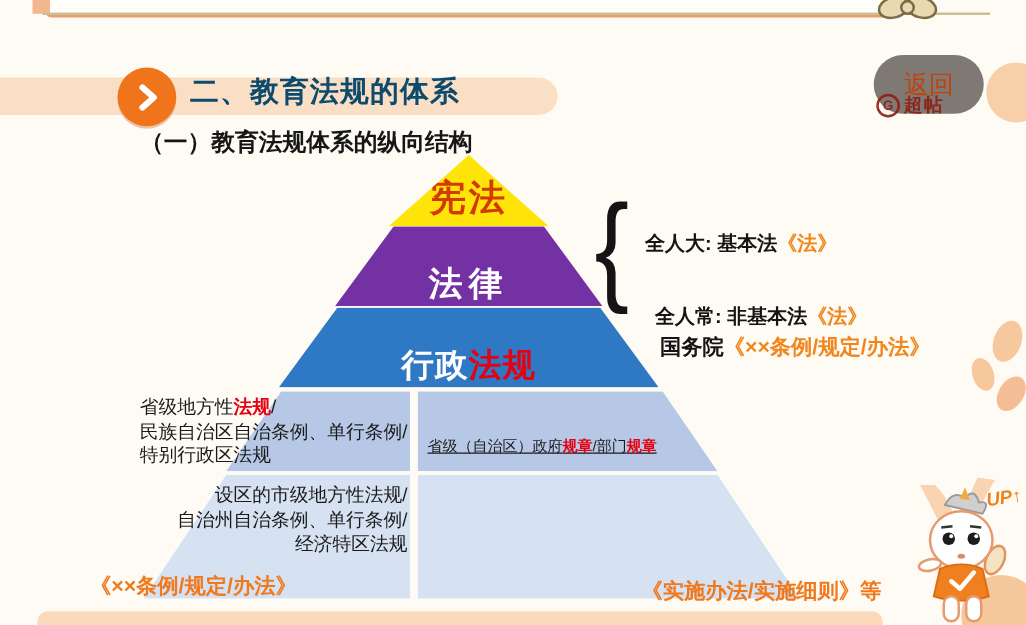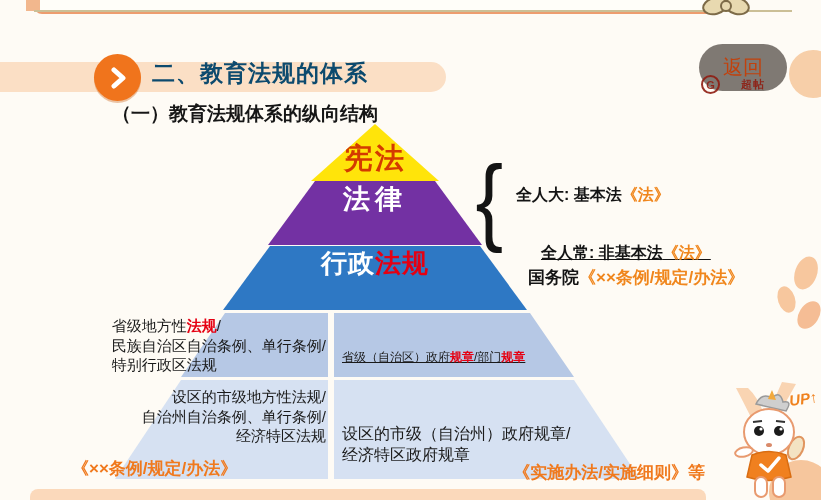--- a/index.html
+++ b/index.html
@@ -22,24 +22,24 @@
   .page-subtitle{left:112px;top:101px;font-size:19px;font-weight:bold;color:#161616;}
 
   
   .back-btn{left:699px;top:44px;width:88px;height:47px;background:rgba(104,97,92,.85);
             border-radius:24px;color:#c2410c;font-size:20px;display:flex;align-items:center;
             justify-content:center;z-index:8;border:none;cursor:pointer;font-family:inherit;}
   .watermark{left:701px;top:75px;z-index:9;display:flex;align-items:center;gap:3px;
              color:#8f1d12;font-weight:bold;opacity:.9;}
   .wm-g{width:15px;height:15px;border:2px solid #8f1d12;border-radius:50%;font-size:11px;
         display:flex;align-items:center;justify-content:center;}
-  .wm-t{font-size:11px;letter-spacing:1px;margin-left:18px;}
+  .wm-t{font-size:15px;letter-spacing:1px;}
 
   
-  .lvl{display:flex;align-items:flex-start;justify-content:center;}
+  .lvl{display:flex;align-items:flex-end;justify-content:center;}
   .lvl1{left:311px;top:124px;width:128px;height:57px;background:#ffe40a;
         clip-path:polygon(50% 0,100% 100%,0 100%);align-items:flex-end;padding-bottom:2px;box-sizing:border-box;}
   .lvl1 span{font-size:29px;font-weight:bold;color:#d43a00;letter-spacing:2px;}
   .lvl2{left:268px;top:181px;width:214px;height:64px;background:#7331a3;
         clip-path:polygon(47px 0,167px 0,100% 100%,0 100%);}
   .lvl2 span{font-size:27px;font-weight:bold;color:#fff;letter-spacing:5px;}
   .lvl3{left:223px;top:246px;width:304px;height:64px;background:#2e78c4;
         clip-path:polygon(47px 0,257px 0,100% 100%,0 100%);}
   .lvl3 span{font-size:26px;font-weight:bold;letter-spacing:1px;}
   .lvl3 .w{color:#ffffff;} .lvl3 .r{color:#e50012;}
@@ -60,21 +60,21 @@
   .red{color:#e50012;font-weight:bold;}
   .note{color:#f0791d;font-weight:bold;font-size:17px;white-space:nowrap;z-index:3;}
   .note-left{left:72px;top:457px;}
   .note-right{right:116px;top:461px;margin-left:12px;}
 
   
   .brace{left:474px;top:153px;font-size:92px;line-height:92px;color:#141414;
          transform:scale(.9,1.05);font-weight:normal;}
   .npc{font-size:16px;font-weight:bold;color:#141414;white-space:nowrap;z-index:3;margin-top:20px;}
   .npc1{left:516px;top:165px;}
-  .npc2{left:541px;top:223px;text-decoration:underline;}
+  .npc2{left:524px;top:223px;}
   .council{left:528px;top:266px;font-size:17px;font-weight:bold;color:#141414;white-space:nowrap;z-index:3;}
   .orange{color:#f0861c;font-weight:bold;}
 
   
   .right-blob{right:-16px;top:50px;width:48px;height:48px;background:#f7cfa9;border-radius:50%;}
   .leaf{background:#f6bd8e;border-radius:50%;opacity:.85;}
   .leaf1{left:795px;top:256px;width:22px;height:34px;transform:rotate(20deg);}
   .leaf2{left:778px;top:286px;width:17px;height:27px;transform:rotate(-18deg);}
   .leaf3{left:799px;top:300px;width:20px;height:30px;transform:rotate(32deg);background:#f3b284;}
   .bottom-strip{left:30px;top:489px;width:676px;height:11px;background:#fbd9bb;border-radius:8px 8px 0 0;}
@@ -139,24 +139,20 @@
     <div>特别行政区法规</div>
   </div>
   <div class="abs celltext r4r-text">
     <span>省级（自治区）政府</span><span class="red">规章</span><span>/部门</span><span class="red">规章</span>
   </div>
   <div class="abs celltext r5l-text">
     <div>设区的市级地方性法规/</div>
     <div>自治州自治条例、单行条例/</div>
     <div>经济特区法规</div>
   </div>
-  <div class="abs celltext r5r-text">
-    <div>设区的市级（自治州）政府规章/</div>
-    <div>经济特区政府规章</div>
-  </div>
   <div class="abs note note-left">《××条例/规定/办法》</div>
   <div class="abs note note-right">
     <span>《实施办法/实施细则》</span><span>等</span>
   </div>
 
   <div class="abs brace">{</div>
   <div class="abs npc npc1">
     <span>全人大: 基本法</span><span class="orange">《法》</span>
   </div>
   <div class="abs npc npc2">

